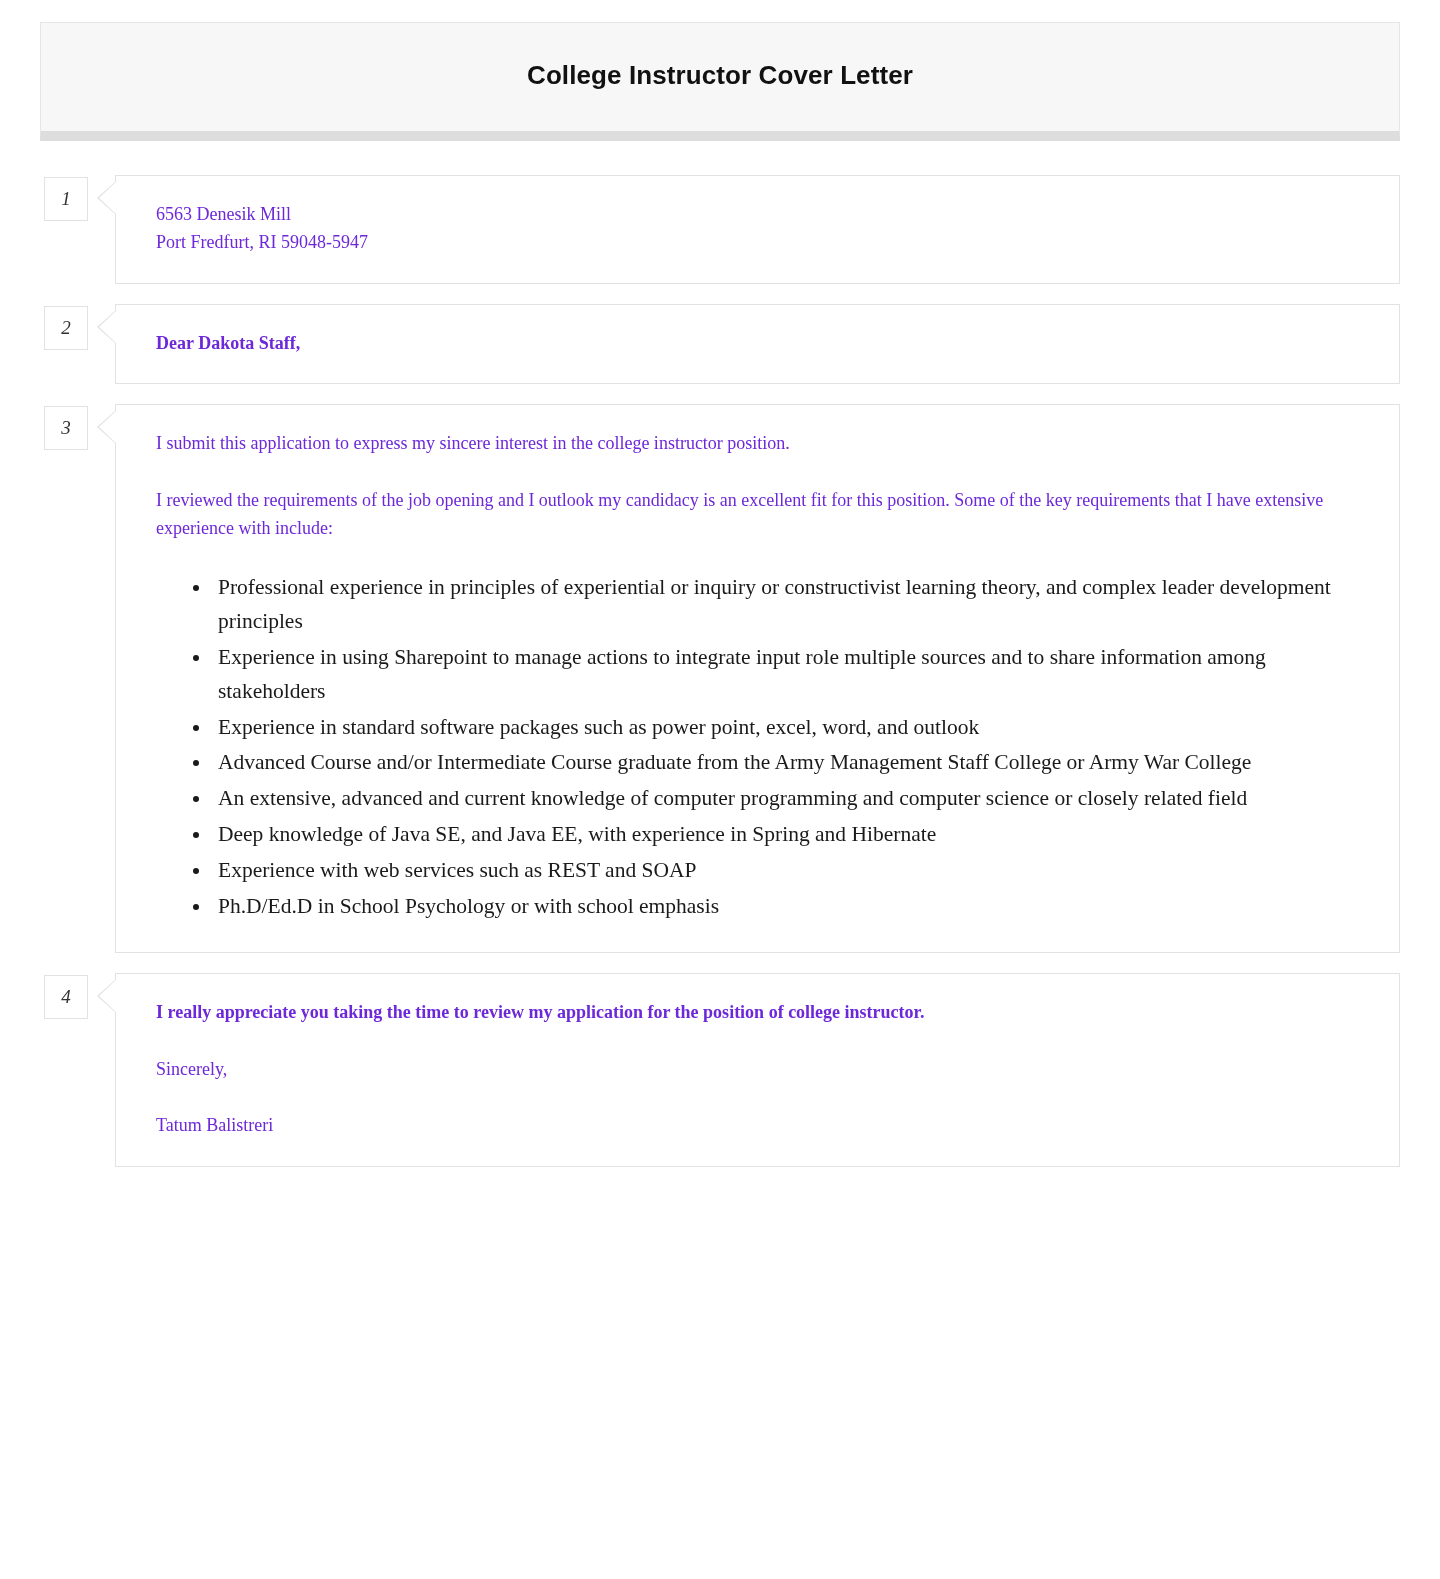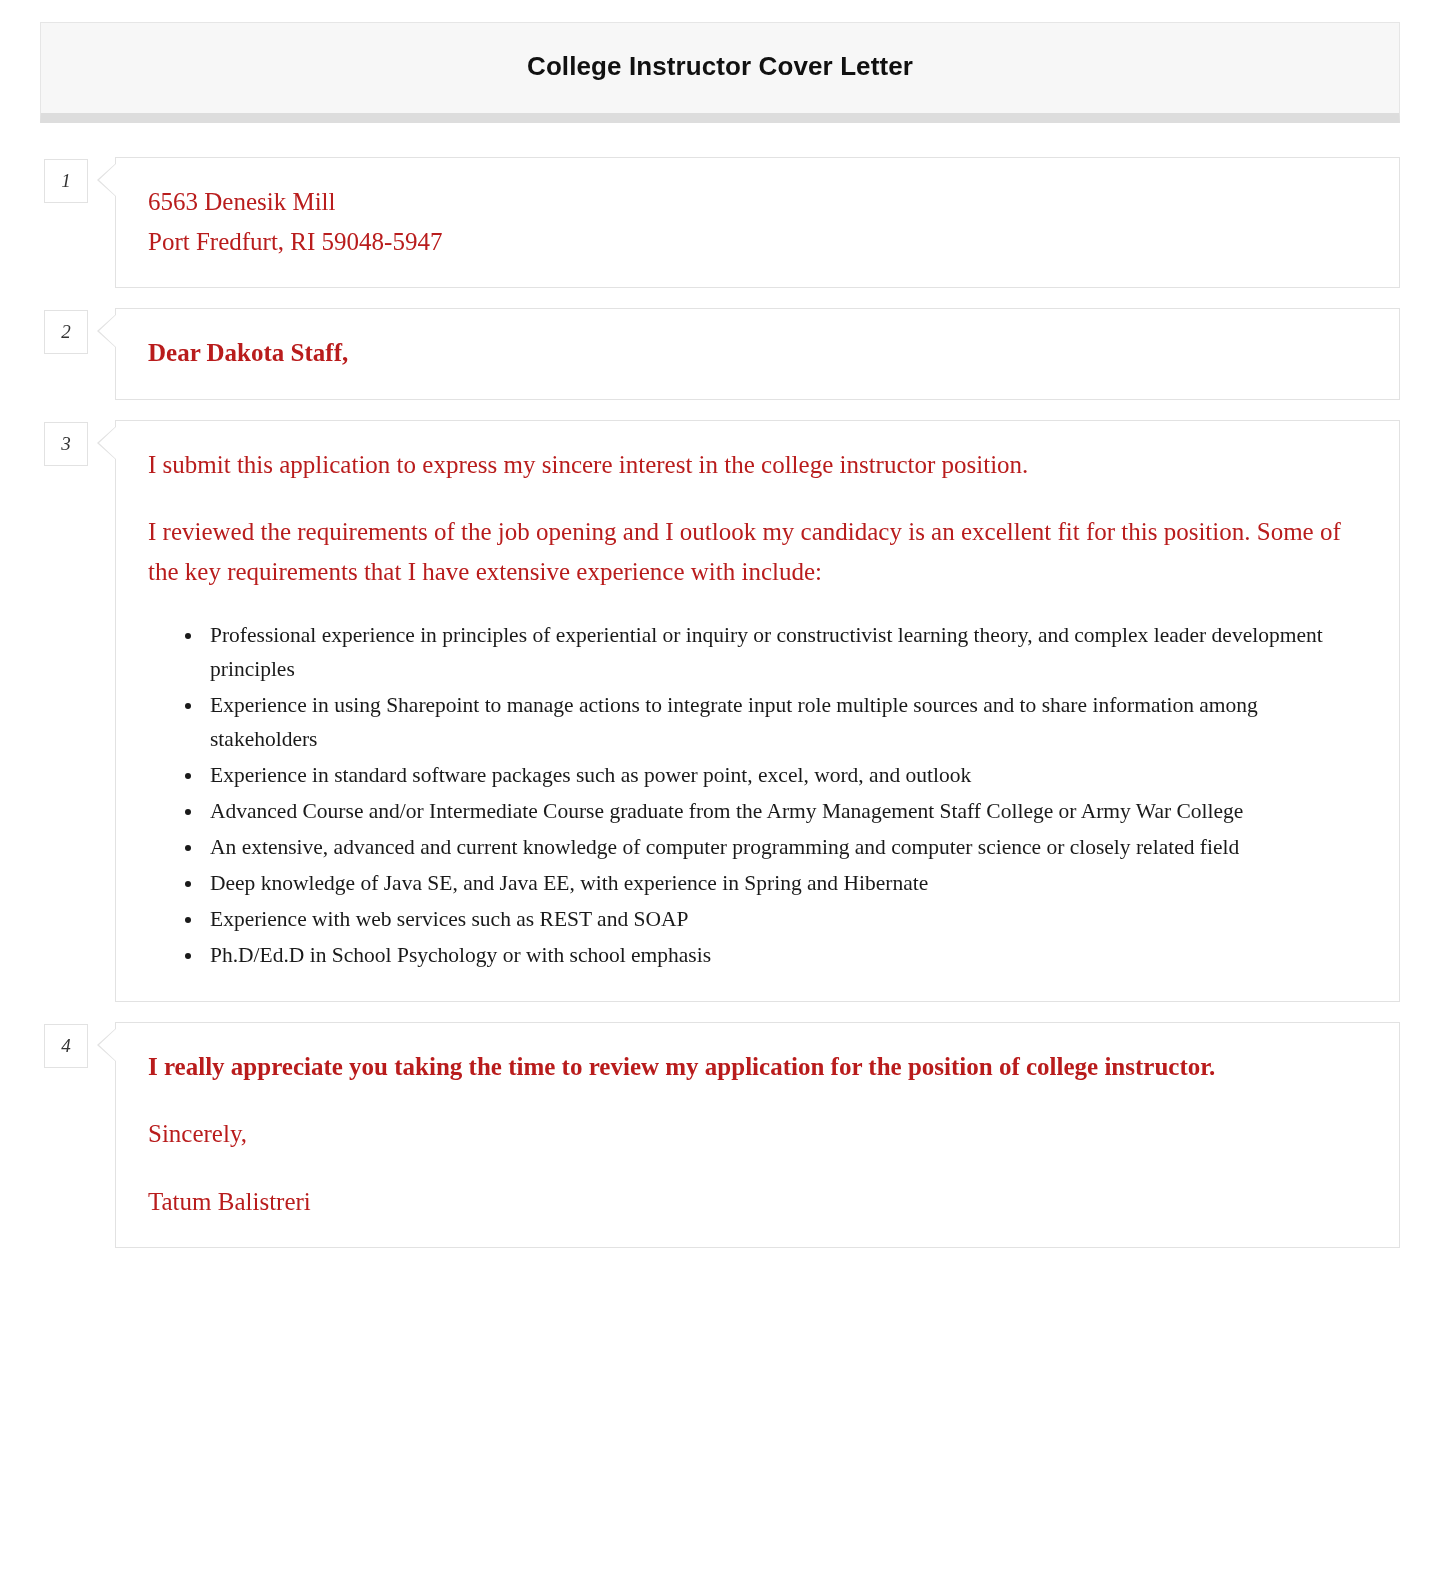--- a/index.html
+++ b/index.html
@@ -20,21 +20,21 @@
     width: 1440px;
     padding: 0;
   }
 
   
   .doc-header {
     margin: 22px 40px 0 40px;
     background: #f7f7f7;
     border: 1px solid #e6e6e6;
     border-bottom: 10px solid #dddddd;
-    height: 101px;
+    height: 119px;
     display: flex;
     align-items: center;
     justify-content: center;
   }
   .doc-title {
     font-family: "Liberation Sans", sans-serif;
     font-weight: bold;
     font-size: 26px;
     color: #111111;
     letter-spacing: 0.1px;
@@ -94,41 +94,41 @@
     border-right: 19px solid #e2e2e2;
   }
   .notch-inner {
     left: -17px;
     border-top: 17px solid transparent;
     border-bottom: 17px solid transparent;
     border-right: 18px solid #ffffff;
   }
 
   .content-box p {
-    margin: 0 0 28px 0;
-    font-size: 25px;
+    margin: 0 0 28px 8px;
+    font-size: 18px;
     line-height: 1.58;
-    color: #b91c1c;
+    color: #6d28d9;
   }
   .content-box p:last-child { margin-bottom: 0; }
   .content-box p.bold {
     font-weight: bold;
   }
 
   .addr-line { display: block; }
 
   .req-list {
     margin: 0;
     padding: 0 0 0 48px;
     list-style: disc;
   }
   .req-list li {
     font-size: 21.5px;
     line-height: 1.58;
-    margin: 0 0 2px 8px;
+    margin: 0 0 2px 16px;
     padding-left: 6px;
     color: #1a1a1a;
   }
 
   .salutation { font-weight: bold; }
 </style>
 </head>
 <body>
 
 <div class="page">

